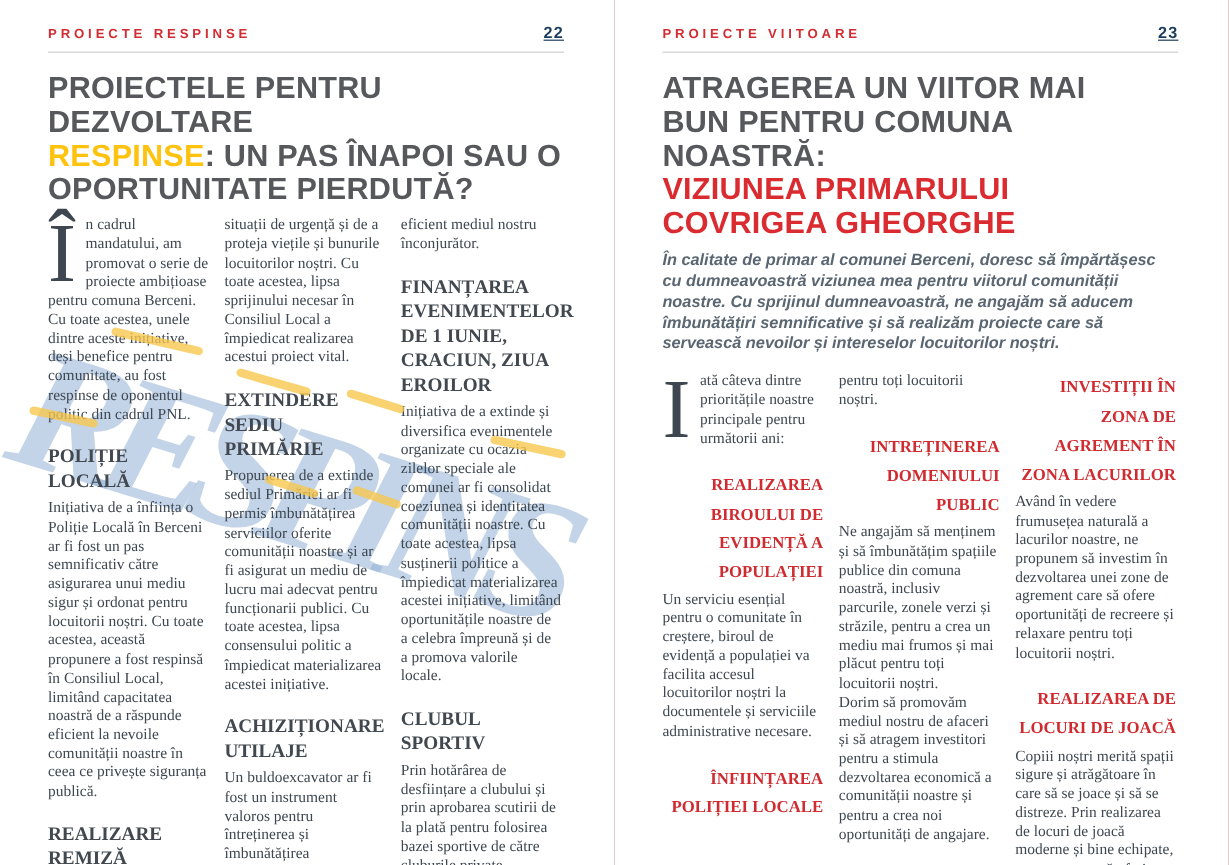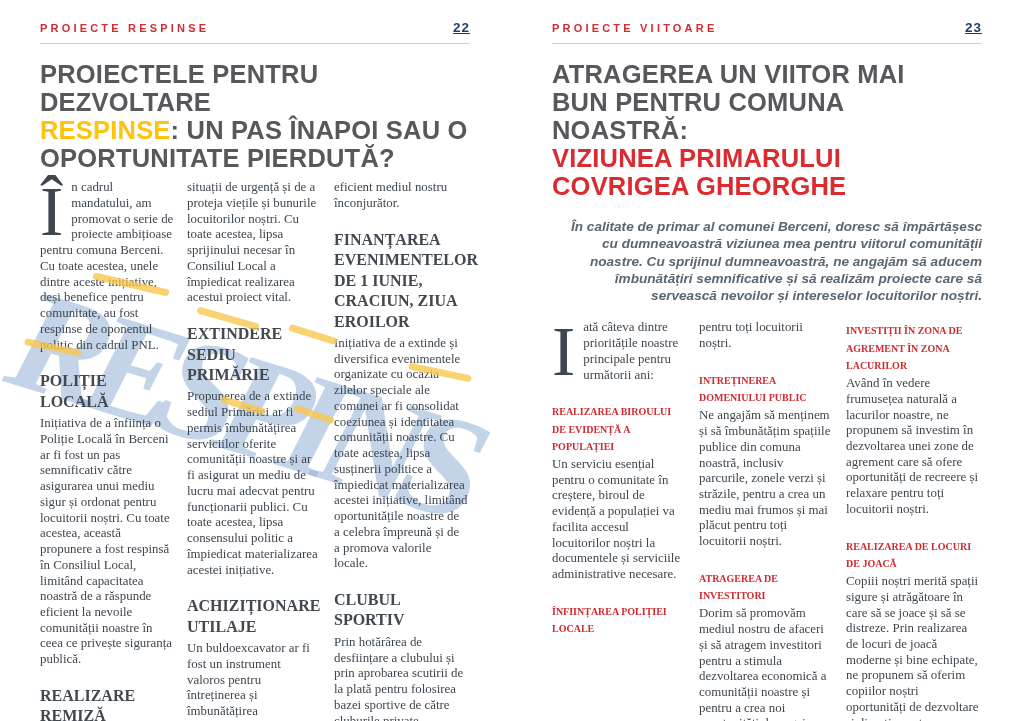--- a/index.html
+++ b/index.html
@@ -18,31 +18,31 @@
 
   
   .title{font-family:"Liberation Sans",sans-serif;font-weight:bold;font-size:25.5px;
          line-height:1.1;color:#56585c;margin:16px 0 8px 0;letter-spacing:.2px;
          position:relative;z-index:3;}
   .title .hl{color:#ffc20e;}
   .title .red{color:#da2b30;}
 
   
   .intro{font-family:"Liberation Sans",sans-serif;font-style:italic;font-weight:bold;
-         font-size:13.6px;line-height:1.27;color:#5a6671;margin:18px 0 16px 0;
-         position:relative;z-index:3;text-align:right;}
+         font-size:13.6px;line-height:1.27;color:#5a6671;margin:8px 0 16px 0;
+         position:relative;z-index:3;}
 
   
   .cols{display:flex;gap:13px;position:relative;z-index:1;margin-top:6px;}
   .col{flex:0 0 134px;width:134px;}
   .para{font-size:12.9px;line-height:1.22;color:#3e4750;margin:0;}
   .col-heading{font-family:"Liberation Serif",serif;font-weight:bold;font-size:16px;
                line-height:1.28;color:#41484f;margin:18px 0 4px 0;}
   .col-heading:first-child{margin-top:2px;}
-  .page--right .col-heading{color:#cf2b30;font-size:10px;line-height:1.72;margin:20px 0 2px 0;}
+  .page--right .col-heading{color:#cf2b30;font-size:14px;line-height:1.72;margin:20px 0 2px 0;text-align:right;}
   .page--right .col-heading:first-child{margin-top:2px;}
   .dropcap{float:left;font-size:70px;line-height:56px;height:58px;padding:4px 8px 0 0;
            color:#3e4750;}
 
   
   .watermark{position:absolute;left:16px;top:250px;z-index:0;white-space:nowrap;
              font-family:"Liberation Serif",serif;font-style:italic;font-weight:bold;
              font-size:146px;letter-spacing:-20px;color:rgba(146,177,214,0.55);
              transform:rotate(17deg);transform-origin:0 50%;pointer-events:none;}
   .stroke{position:absolute;height:7px;border-radius:4px;background:rgba(247,199,74,0.78);
@@ -116,21 +116,20 @@
       <div class="col">
           <p class="para"><span class="dropcap">I</span>ată câteva dintre prioritățile noastre principale pentru următorii ani:</p>
           <h3 class="col-heading">REALIZAREA BIROULUI DE EVIDENȚĂ A POPULAȚIEI</h3>
           <p class="para">Un serviciu esențial pentru o comunitate în creștere, biroul de evidență a populației va facilita accesul locuitorilor noștri la documentele și serviciile administrative necesare.</p>
           <h3 class="col-heading">ÎNFIINȚAREA POLIȚIEI LOCALE</h3>
         </div>
       <div class="col">
           <p class="para">pentru toți locuitorii noștri.</p>
           <h3 class="col-heading">INTREȚINEREA DOMENIULUI PUBLIC</h3>
           <p class="para">Ne angajăm să menținem și să îmbunătățim spațiile publice din comuna noastră, inclusiv parcurile, zonele verzi și străzile, pentru a crea un mediu mai frumos și mai plăcut pentru toți locuitorii noștri.</p>
-          <h3 class="col-heading">ATRAGEREA DE INVESTITORI</h3>
           <p class="para">Dorim să promovăm mediul nostru de afaceri și să atragem investitori pentru a stimula dezvoltarea economică a comunității noastre și pentru a crea noi oportunități de angajare.</p>
         </div>
       <div class="col">
           <h3 class="col-heading">INVESTIȚII ÎN ZONA DE AGREMENT ÎN ZONA LACURILOR</h3>
           <p class="para">Având în vedere frumusețea naturală a lacurilor noastre, ne propunem să investim în dezvoltarea unei zone de agrement care să ofere oportunități de recreere și relaxare pentru toți locuitorii noștri.</p>
           <h3 class="col-heading">REALIZAREA DE LOCURI DE JOACĂ</h3>
           <p class="para">Copiii noștri merită spații sigure și atrăgătoare în care să se joace și să se distreze. Prin realizarea de locuri de joacă moderne și bine echipate, ne propunem să oferim copiilor noștri oportunități de dezvoltare și divertisment.</p>
         </div>
     </div>
   </div>

